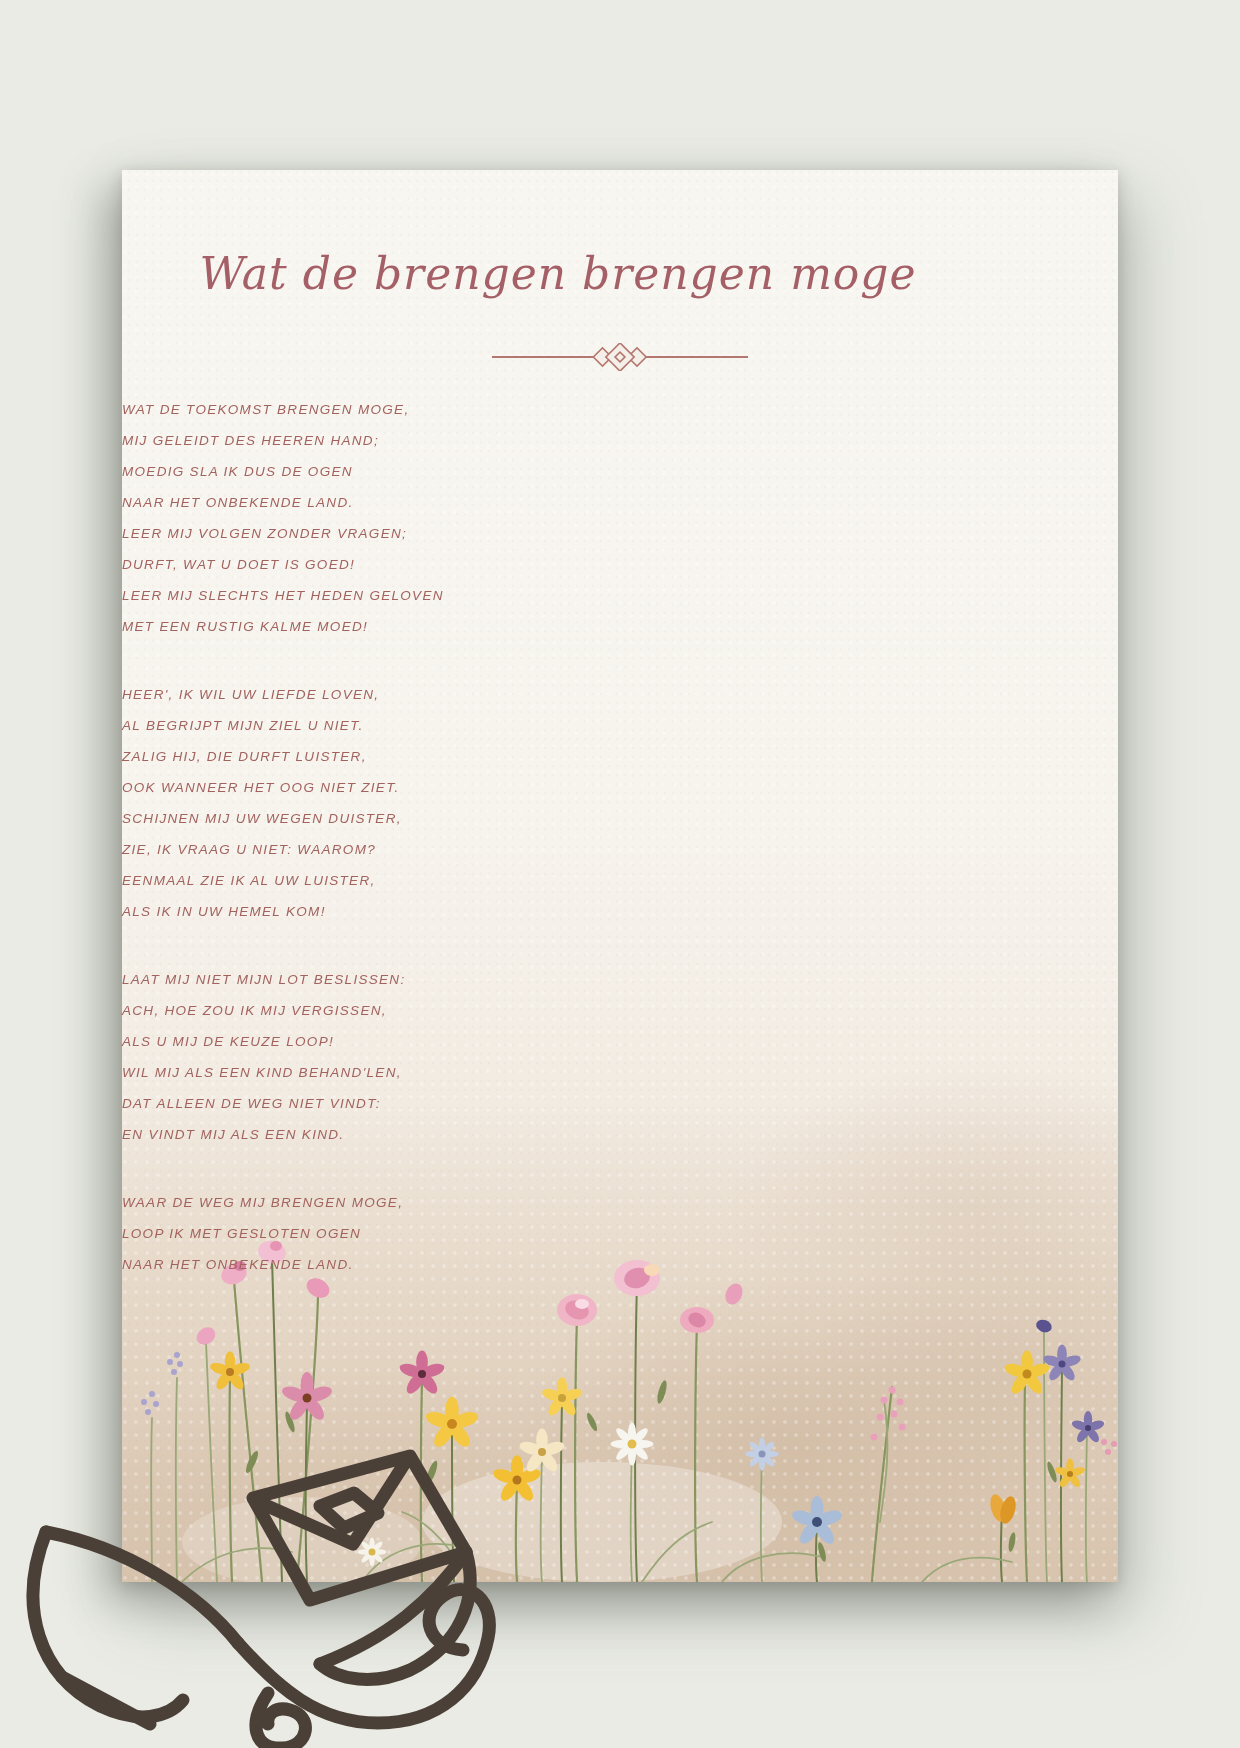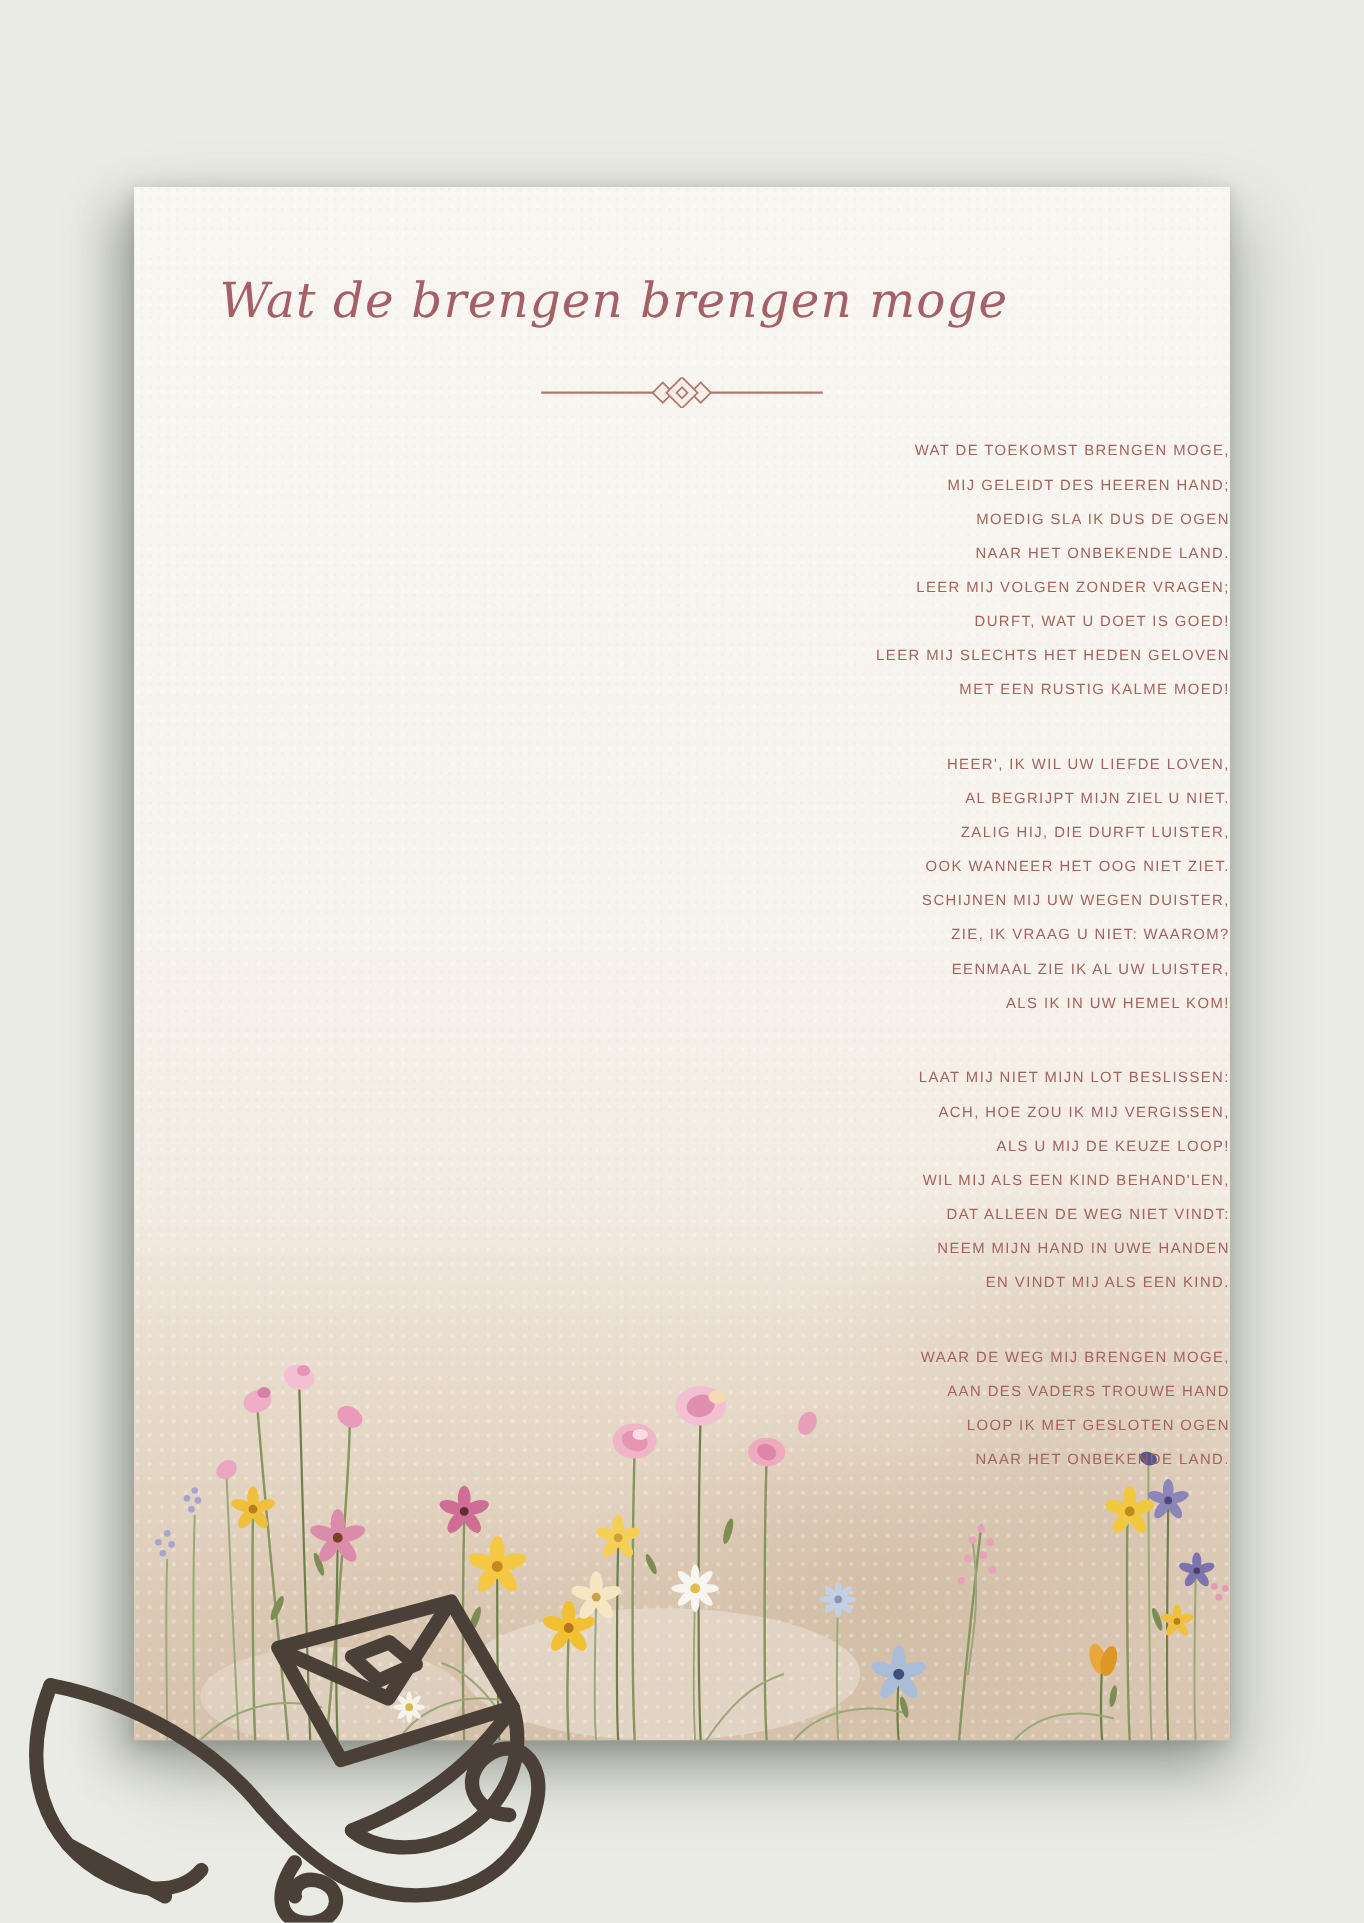--- a/index.html
+++ b/index.html
@@ -54,21 +54,21 @@
     color:#a55f66;
     z-index:3;
   }
   .divider{
     position:absolute;top:173px;left:50%;transform:translateX(-50%);
     z-index:3;
   }
   
   .poem{
     position:absolute;top:224px;left:0;width:100%;
-    text-align:right;z-index:3;
+    text-align:left;z-index:3;font-style:italic;
   }
   .stanza{margin:0 0 37px 0;}
   .line{
     margin:0;
     font-size:13.5px;
     line-height:31px;
     letter-spacing:1.3px;
     color:#a2625e;
     font-family:"Liberation Sans", sans-serif;
   }
@@ -124,26 +124,24 @@
         <p class="line">ZIE, IK VRAAG U NIET: WAAROM?</p>
         <p class="line">EENMAAL ZIE IK AL UW LUISTER,</p>
         <p class="line">ALS IK IN UW HEMEL KOM!</p>
       </div>
       <div class="stanza">
         <p class="line">LAAT MIJ NIET MIJN LOT BESLISSEN:</p>
         <p class="line">ACH, HOE ZOU IK MIJ VERGISSEN,</p>
         <p class="line">ALS U MIJ DE KEUZE LOOP!</p>
         <p class="line">WIL MIJ ALS EEN KIND BEHAND'LEN,</p>
         <p class="line">DAT ALLEEN DE WEG NIET VINDT:</p>
-        <p class="line">NEEM MIJN HAND IN UWE HANDEN</p>
         <p class="line">EN VINDT MIJ ALS EEN KIND.</p>
       </div>
       <div class="stanza">
         <p class="line">WAAR DE WEG MIJ BRENGEN MOGE,</p>
-        <p class="line">AAN DES VADERS TROUWE HAND</p>
         <p class="line">LOOP IK MET GESLOTEN OGEN</p>
         <p class="line">NAAR HET ONBEKENDE LAND.</p>
       </div>
     </div>
 
     <svg class="flowers" viewBox="0 0 996 360">
       <defs>
         <g id="p5">
           <ellipse cx="0" cy="-13" rx="6.5" ry="13"></ellipse>
           <ellipse cx="0" cy="-13" rx="6.5" ry="13" transform="rotate(72)"></ellipse>

